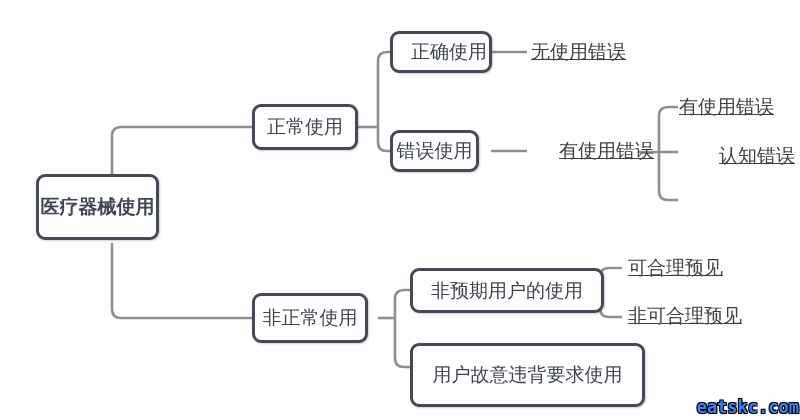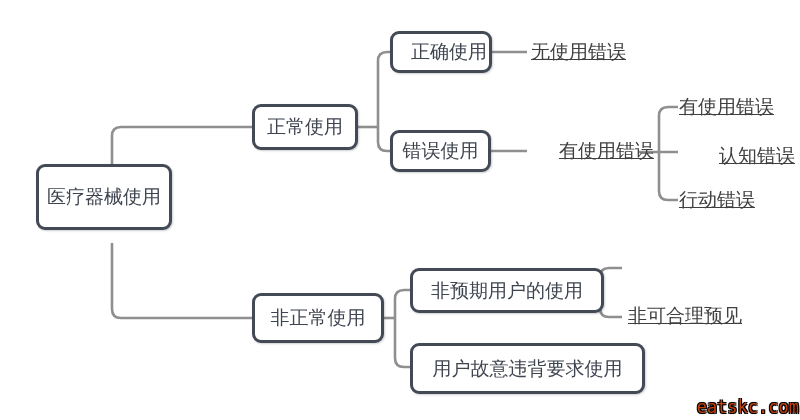--- a/index.html
+++ b/index.html
@@ -12,38 +12,38 @@
     position:absolute;display:flex;align-items:center;justify-content:center;
     background:#ffffff;border:3px solid #434a56;border-radius:9px;
     color:#3f4550;font-size:19px;white-space:nowrap;box-sizing:border-box;
     box-shadow:1px 1px 2px rgba(60,66,77,0.25);
   }
   .leaf{
     position:absolute;color:#404040;font-size:19px;white-space:nowrap;
     line-height:24px;
     text-decoration:underline;
   }
-  .n-root{left:36px;top:164px;width:136px;height:66px;}
+  .n-root{left:36px;top:174px;width:123px;height:66px;font-weight:bold;}
   .n-normal{left:252px;top:104px;width:106px;height:46px;}
   .n-correct{left:390px;top:31px;width:102px;height:42px;padding-left:16px;}
-  .n-wrong{left:390px;top:130px;width:101px;height:42px;}
-  .n-abnormal{left:252px;top:293px;width:132px;height:50px;}
+  .n-wrong{left:390px;top:130px;width:89px;height:42px;}
+  .n-abnormal{left:252px;top:293px;width:116px;height:50px;}
   .n-unintended{left:410px;top:268px;width:194px;height:45px;}
-  .n-violate{left:410px;top:343px;width:235px;height:51px;}
+  .n-violate{left:410px;top:343px;width:235px;height:64px;}
   .t-nouseerr{left:531px;top:40px;}
   .t-hasuseerr{left:531px;top:139px;margin-left:28px;}
   .t-perception{left:679px;top:95px;}
   .t-cognition{left:679px;top:144px;margin-left:40px;}
   .t-action{left:679px;top:188px;}
   .t-foreseeable{left:628px;top:256px;}
   .t-notforeseeable{left:628px;top:304px;}
   .watermark{
     position:absolute;right:1px;bottom:3px;
-    font-family:"DejaVu Sans Mono",monospace;font-weight:normal;font-size:17px;
-    color:#c2410c;
+    font-family:"DejaVu Sans Mono",monospace;font-weight:bold;font-size:17px;
+    color:#3b82f6;
     text-shadow:-1px -1px 0 #000,1px -1px 0 #000,-1px 1px 0 #000,1px 1px 0 #000,0 0 2px #000;
   }
 </style>
 </head>
 <body>
 
 <div class="canvas">
 
   <svg class="connectors" viewBox="0 0 800 420" xmlns="http://www.w3.org/2000/svg">
     <g fill="none" stroke="#8f8f8f" stroke-width="2.6">
@@ -71,26 +71,26 @@
   <div class="node n-wrong">错误使用</div>
 
   <div class="leaf t-nouseerr">无使用错误</div>
 
   <div class="leaf t-hasuseerr">有使用错误</div>
 
   <div class="leaf t-perception">有使用错误</div>
 
   <div class="leaf t-cognition">认知错误</div>
 
-  <div class="leaf t-action">行动错误</div>
 
   <div class="node n-abnormal">非正常使用</div>
 
   <div class="node n-unintended">非预期用户的使用</div>
 
+  <div class="leaf t-foreseeable">可合理预见</div>
 
   <div class="leaf t-notforeseeable">非可合理预见</div>
 
   <div class="node n-violate">用户故意违背要求使用</div>
 
   <div class="watermark">eatskc.com</div>
 
 </div>
 
 </body></html>

